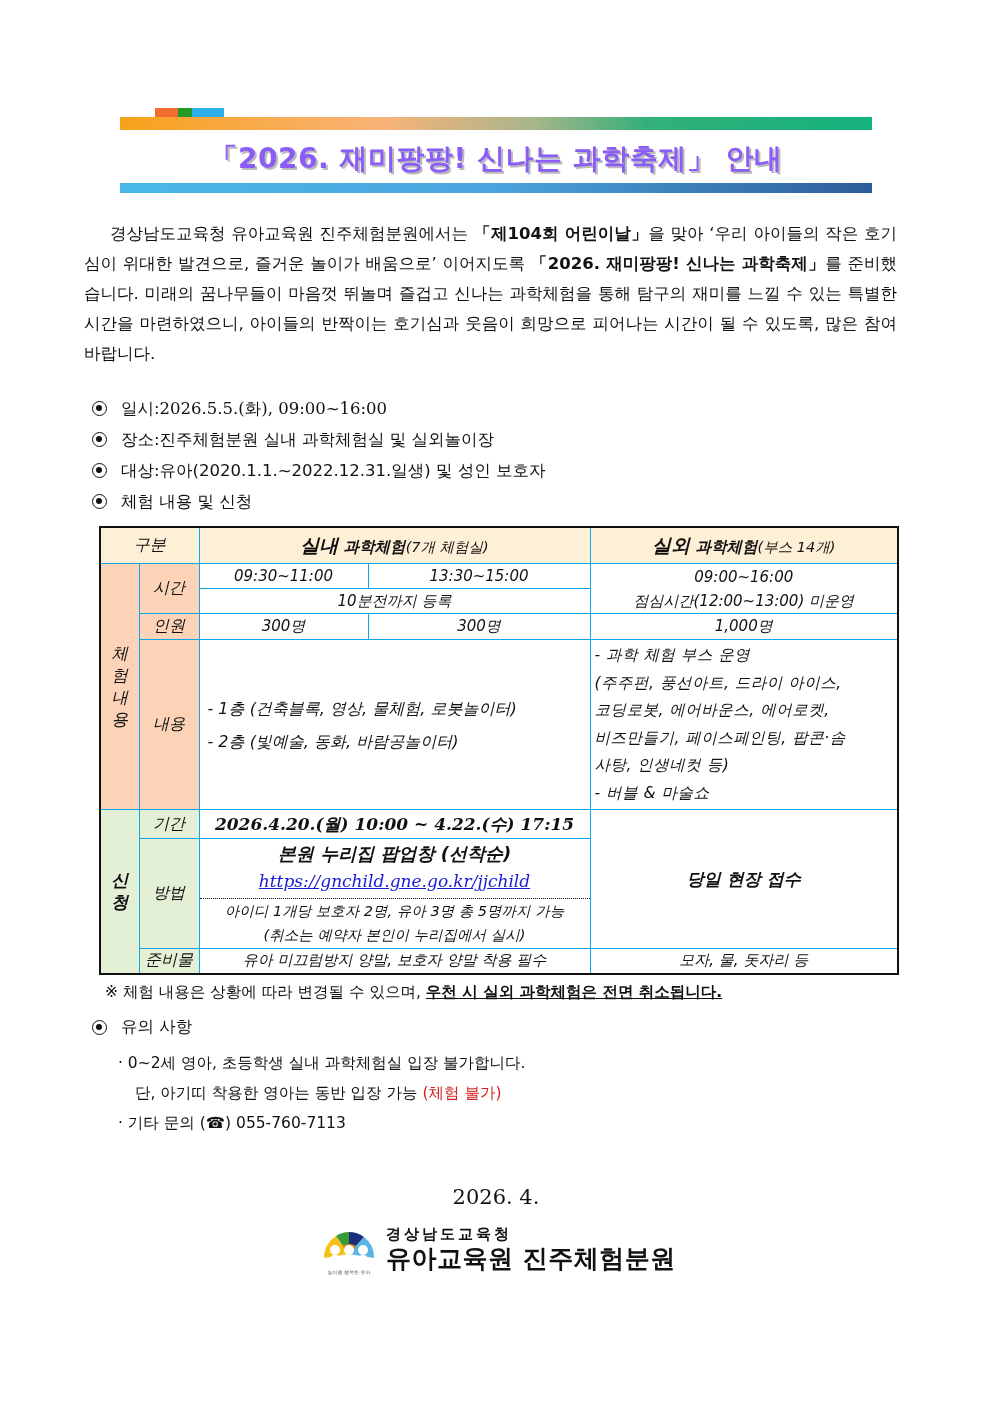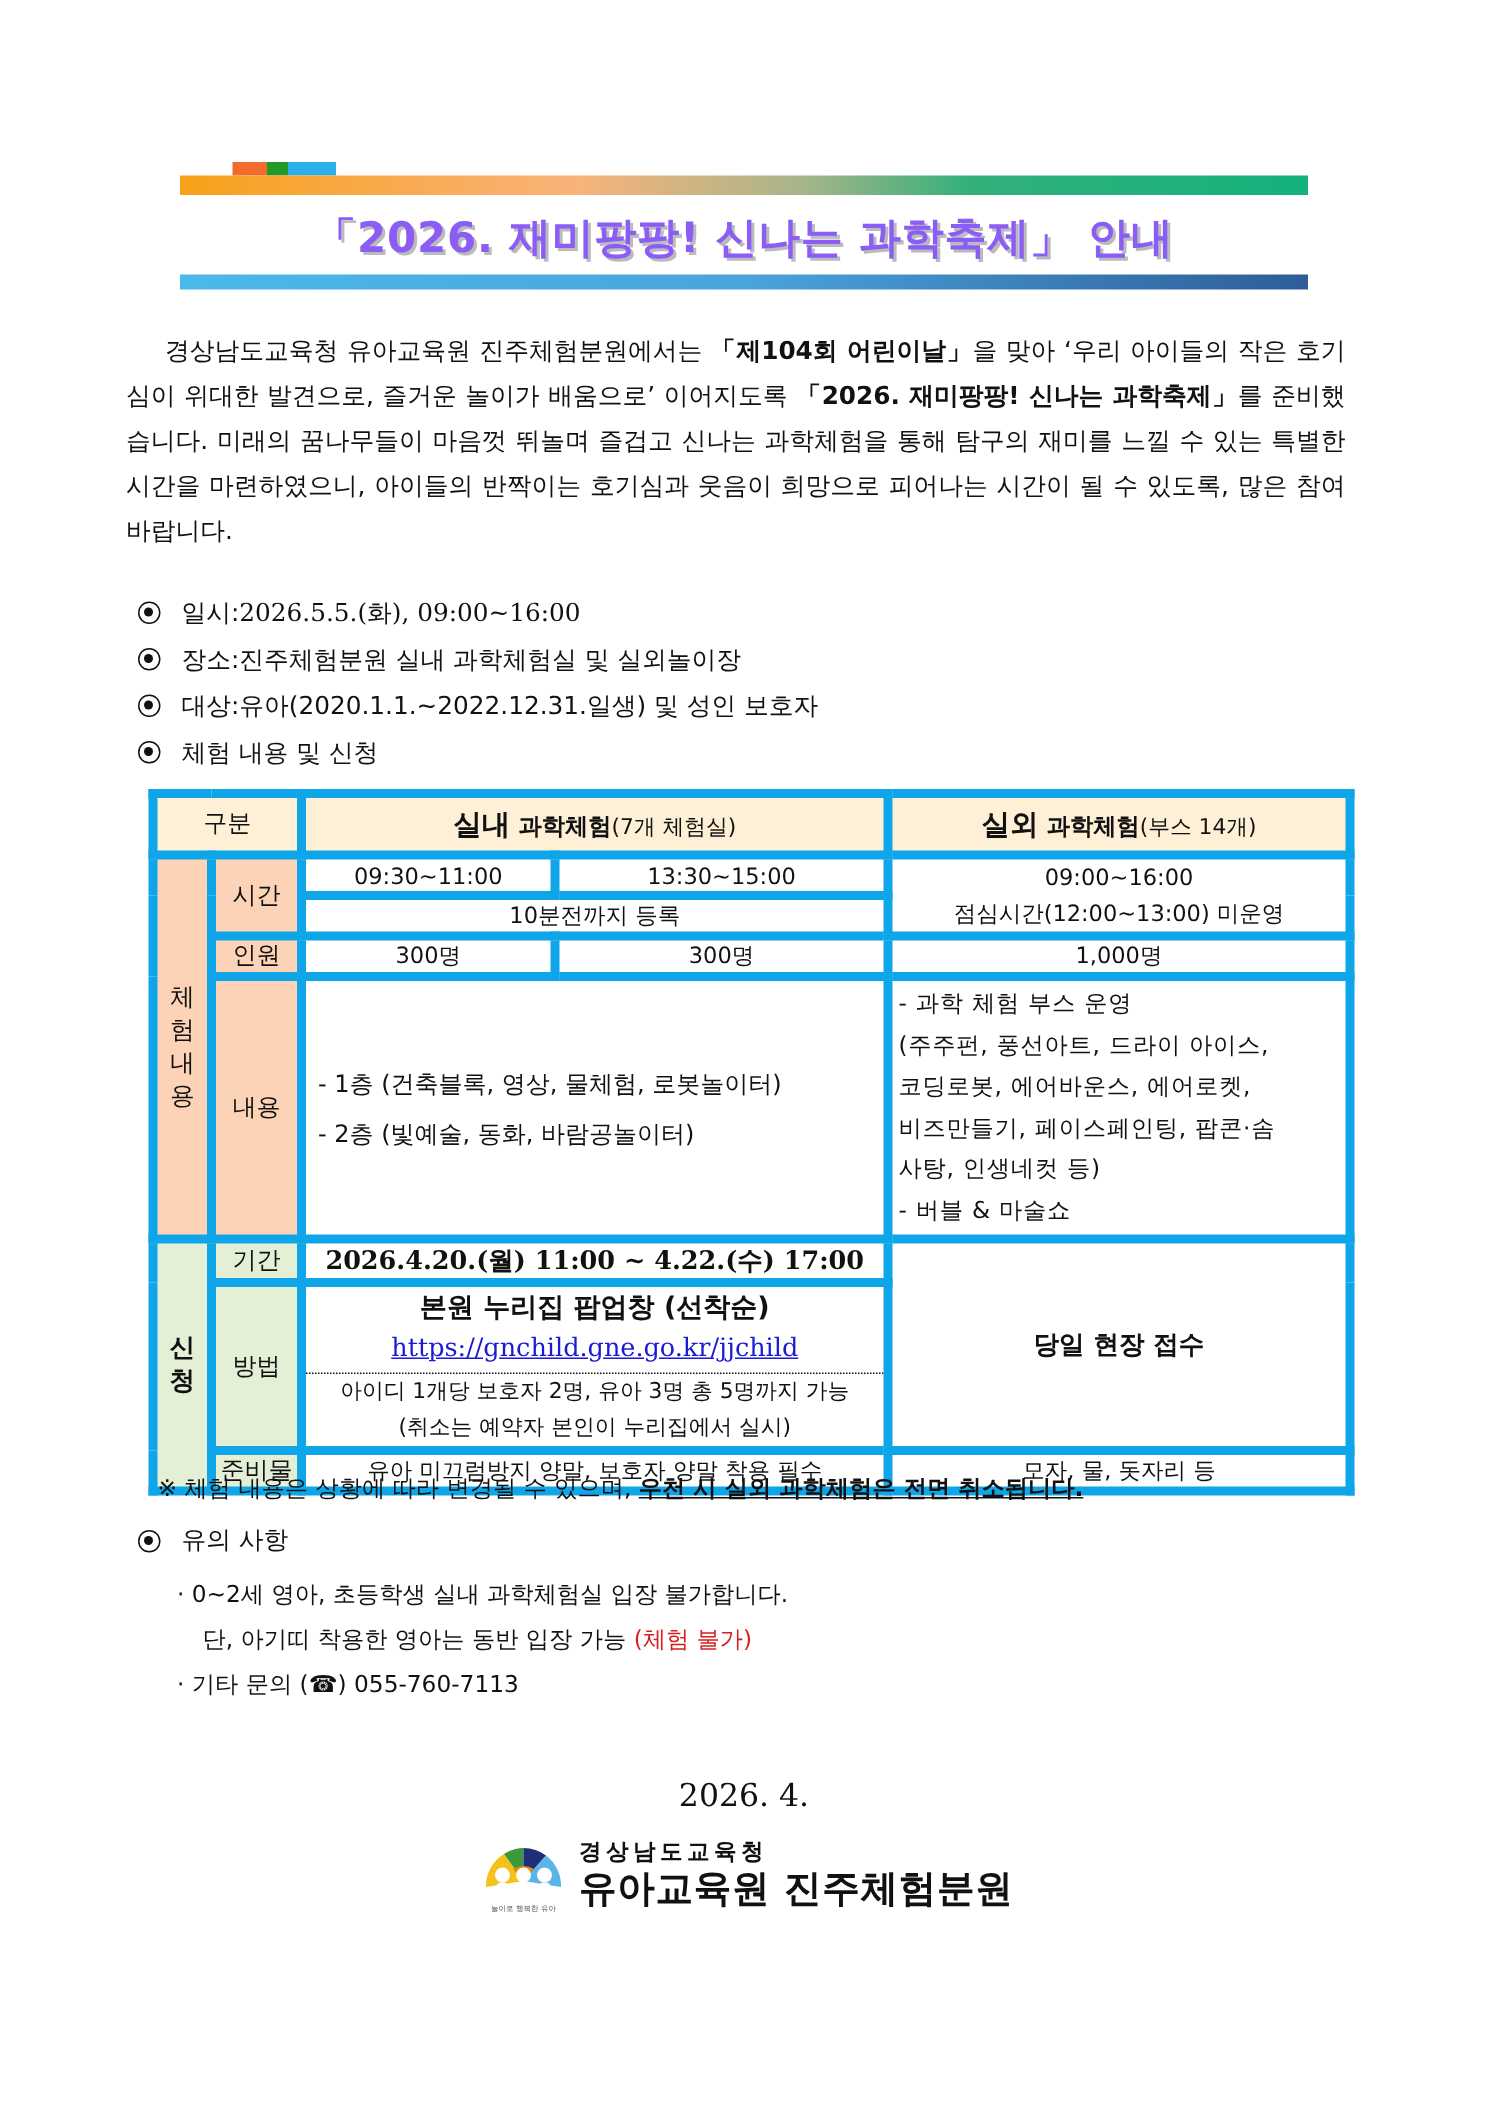--- a/index.html
+++ b/index.html
@@ -28,21 +28,21 @@
   .bullets { left: 92px; top: 393px; font-size: 16.5px; }
   .bullet { height: 31px; display: flex; align-items: center; }
   .target { display: inline-block; width: 15px; height: 15px; border: 1.5px solid #111; border-radius: 50%;
     position: relative; margin-right: 14px; box-sizing: border-box; }
   .target::after { content: ""; position: absolute; left: 3px; top: 3px; width: 6px; height: 6px;
     background: #111; border-radius: 50%; }
   .bullet .val { font-family: "DejaVu Serif", serif; }
   
   table.main { position: absolute; left: 99px; top: 526px; width: 798px; border-collapse: collapse;
     font-size: 15px; table-layout: fixed; border: 2px solid #111; }
-  table.main td { border: 6px solid #0ea5e9; text-align: center; vertical-align: middle; padding: 0; }
+  table.main td { border: 1px solid #0ea5e9; text-align: center; vertical-align: middle; padding: 0; font-style: italic; }
   .hdr td { background: #fdf0d6; height: 35px; border-bottom: 3px double #111; }
   .hdr .big { font-size: 19px; font-weight: bold; }
   .hdr .mid { font-size: 15.5px; font-weight: bold; }
   .hdr .small { font-size: 14.5px; }
   .peach { background: #fcd3b6; }
   .green { background: #e3f0d6; }
   .vert { font-size: 16.5px; line-height: 22px; }
   .thick-top td { border-top: 2px solid #111; }
   .left-list { text-align: left !important; padding-left: 8px !important; font-size: 16px; line-height: 33px; }
   .right-list { text-align: left !important; padding: 2px 4px !important; font-size: 15.5px; line-height: 27.5px;
@@ -159,21 +159,21 @@
       <div>- 버블 &amp; 마술쇼</div>
     </td>
   </tr>
 
   <tr class="thick-top" style="height:29px">
     <td rowspan="3" class="green vert bold" style="font-size:17px">
       <div>신</div>
       <div>청</div>
     </td>
     <td class="green" style="font-size:16px">기간</td>
-    <td colspan="2" class="serif bold" style="font-size:17px">2026.4.20.(월)  11:00  ~  4.22.(수)  17:00</td>
+    <td colspan="2" class="serif bold" style="font-size:17px">2026.4.20.(월)  10:00  ~  4.22.(수)  17:15</td>
     <td rowspan="2" class="bold" style="font-size:17px">당일 현장 접수</td>
   </tr>
   <tr style="height:110px">
     <td class="green" style="font-size:16px">방법</td>
     <td colspan="2">
       <div class="bold" style="font-size:18px;line-height:28px">본원 누리집 팝업창 (선착순)</div>
       <div style="line-height:26px"><span class="link">https://gnchild.gne.go.kr/jjchild</span></div>
       <div class="dot-sep"></div>
       <div style="font-size:14.5px;line-height:25px">아이디 1개당 보호자 2명, 유아 3명 총 5명까지 가능</div>
       <div style="font-size:14.5px;line-height:23px">(취소는 예약자 본인이 누리집에서 실시)</div>

